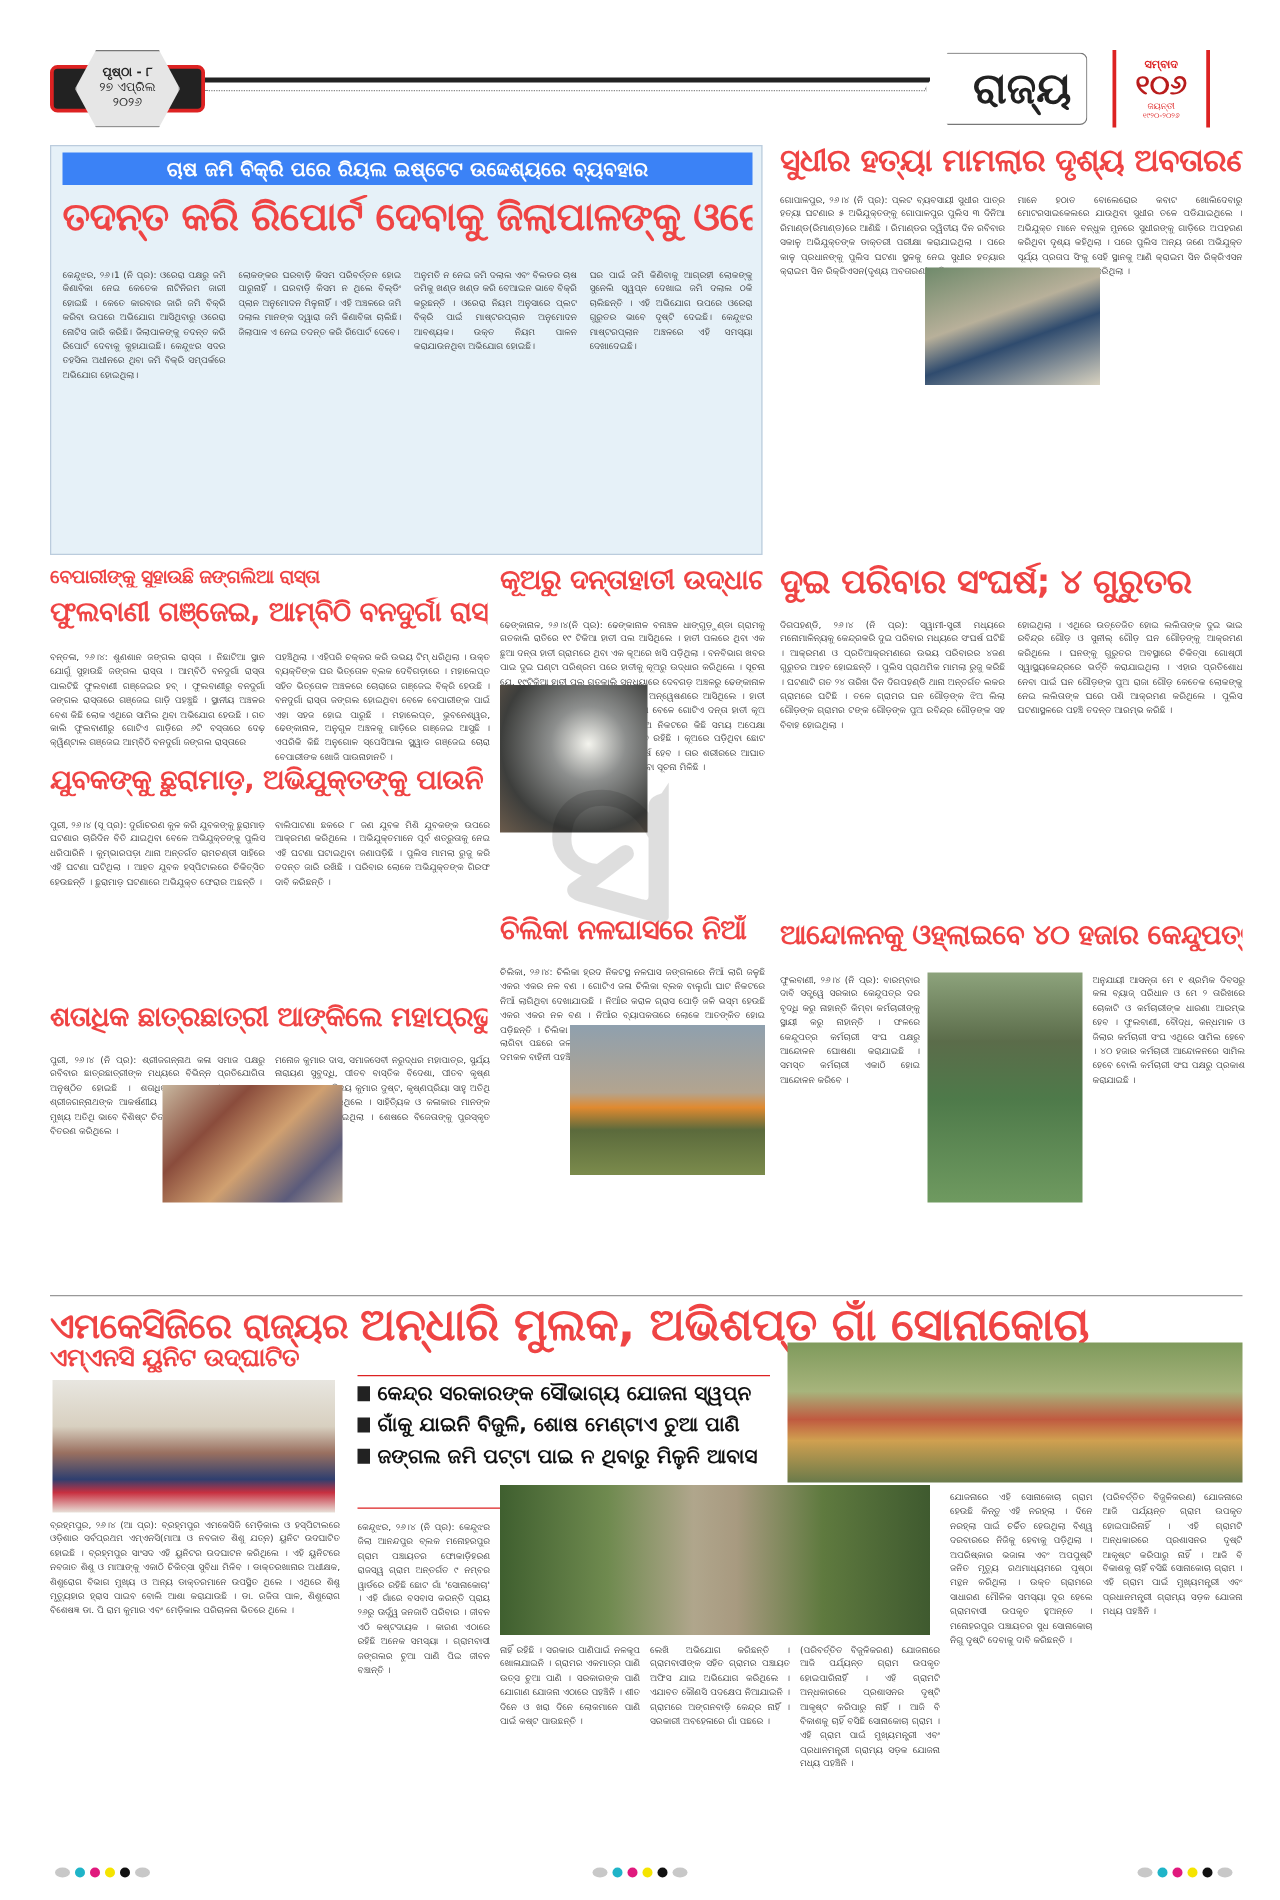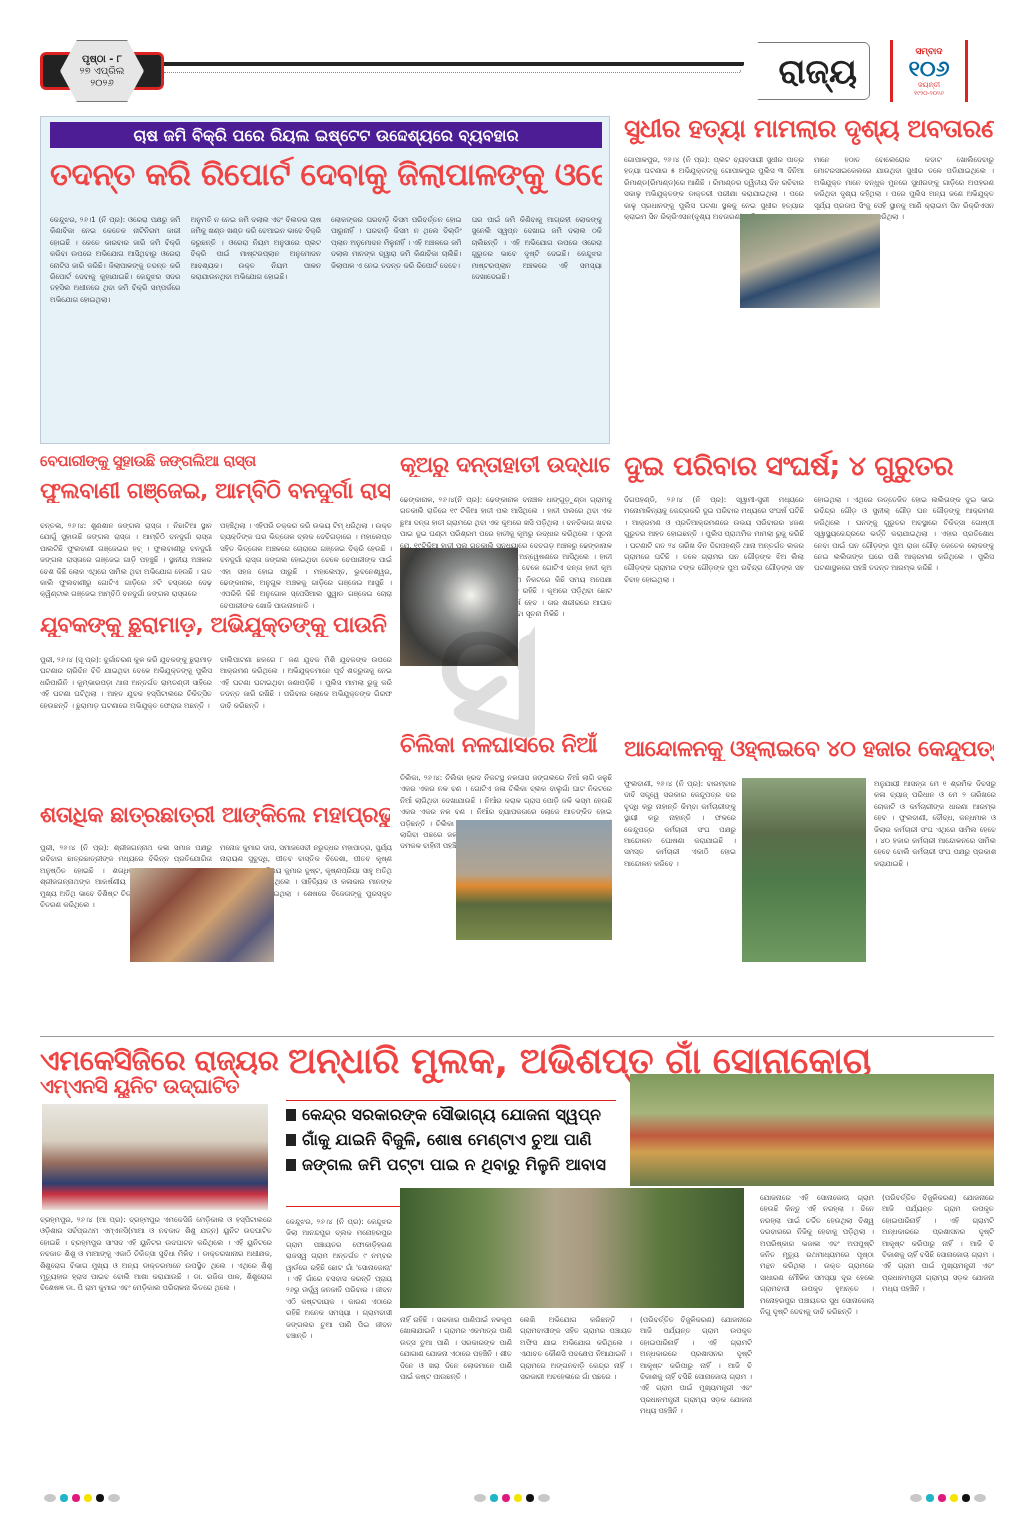--- a/index.html
+++ b/index.html
@@ -6,25 +6,25 @@
   body { width: 1024px; height: 1520px; background: #fff; font-family: "DejaVu Sans", sans-serif; color: #222; position: relative; overflow: hidden; }
   .abs { position: absolute; }
   
   .pg-badge { left: 40px; top: 40px; width: 124px; height: 62px; }
   .pg-badge .red { position:absolute; left:0; top:12px; width:124px; height:38px; background:#222; border:3px solid #d22; border-radius:6px; }
   .pg-badge .hex { position:absolute; left:20px; top:0; width:84px; height:62px; background:#e6e6e6; border:1px solid #777; clip-path: polygon(20% 0,80% 0,100% 50%,80% 100%,20% 100%,0 50%); display:flex; flex-direction:column; align-items:center; justify-content:center; font-size:10px; line-height:12px; }
   .hdr-line1 { left: 164px; top: 62px; width: 580px; height: 4px; background: #222; }
   .hdr-line2 { left: 164px; top: 72px; width: 580px; height: 1px; border-top: 1px dotted #888; }
   .section-tab { left: 740px; top: 42px; width: 130px; height: 58px; border: 1.5px solid #777; border-radius: 8px 6px 6px 8px; clip-path: polygon(14% 0,100% 0,100% 100%,14% 100%,0 50%); display:flex; align-items:center; justify-content:flex-end; padding-right:12px; font-size:34px; font-weight:bold; color:#222; background:#fff; }
   .logo { left: 890px; top: 40px; width: 78px; height: 62px; border-left:3px solid #d22; border-right:3px solid #d22; display:flex; flex-direction:column; align-items:center; justify-content:center; }
-  .logo .num { font-size: 22px; font-weight: bold; color:#0369a1; line-height:24px; }
+  .logo .num { font-size: 22px; font-weight: bold; color:#b91c1c; line-height:24px; }
   .logo .small { font-size: 7px; color:#d22; }
   
   .lead-box { left: 40px; top: 116px; width: 570px; height: 328px; background: #e6f1f8; border: 1px solid #bcd; }
-  .kicker-red { left: 50px; top: 122px; width: 552px; height: 26px; background: #4c1d95; color: #fff; font-size: 16px; font-weight: bold; display:flex; align-items:center; justify-content:center; }
+  .kicker-red { left: 50px; top: 122px; width: 552px; height: 26px; background: #3b82f6; color: #fff; font-size: 16px; font-weight: bold; display:flex; align-items:center; justify-content:center; }
   .lead-head { left: 50px; top: 156px; width: 552px; height: 52px; font-size: 34px; font-weight: bold; text-align:center; color:#111; letter-spacing:-1px; }
   .cols { display:grid; gap: 10px; }
   .body-text { font-size: 7.2px; line-height: 11.4px; color:#333; text-align: justify; overflow:hidden; }
   .head { font-weight: bold; color:#ef4444; letter-spacing:-0.5px; white-space:nowrap; overflow:hidden; }
   .img { background: #7a8a6a; overflow:hidden; }
   .hline { height:1px; background:#bbb; }
   .bullet-list { left: 286px; top: 1102px; width: 330px; }
   .bullet { font-size: 16px; font-weight: bold; line-height: 25px; color:#111; white-space:nowrap; }
   .bullet .sq { display:inline-block; width:10px; height:12px; background:#222; margin-right:6px; vertical-align:-1px; }
   .dots { display:flex; gap:4px; align-items:center; }
@@ -51,22 +51,22 @@
   <span class="num">୧୦୬</span>
   <span class="small">ଜୟନ୍ତୀ</span>
   <span class="small" style="font-size:6px;">୧୯୨୦-୨୦୨୬</span>
 </div>
 
 <div class="abs lead-box"></div>
 <div class="abs kicker-red">ଚାଷ ଜମି ବିକ୍ରି ପରେ ରିୟଲ ଇଷ୍ଟେଟ ଉଦ୍ଦେଶ୍ୟରେ ବ୍ୟବହାର</div>
 <div class="abs lead-head head" style="font-size:31px;">ତଦନ୍ତ କରି ରିପୋର୍ଟ ଦେବାକୁ ଜିଲାପାଳଙ୍କୁ ଓରେରାର ନିର୍ଦ୍ଦେଶ</div>
 <div class="abs cols" style="left:50px; top:214px; width:552px; height:222px; grid-template-columns: repeat(4,1fr);">
   <div class="body-text">କେନ୍ଦୁଝର, ୨୬।1 (ନି ପ୍ର): ଓରେରା ପକ୍ଷରୁ ଜମି କିଣାବିକା ନେଇ କେତେକ ନାଟିନିରମ ଜାରୀ ହୋଇଛି । କେତେ କାରବାର ଜାରି ଜମି ବିକ୍ରି କରିବା ଉପରେ ଅଭିଯୋଗ ଆସିଥିବାରୁ ଓରେରା ନୋଟିସ ଜାରି କରିଛି। ଜିଲାପାଳଙ୍କୁ ତଦନ୍ତ କରି ରିପୋର୍ଟ ଦେବାକୁ କୁହାଯାଇଛି। କେନ୍ଦୁଝର ସଦର ତହସିଲ ଅଧୀନରେ ଥିବା ଜମି ବିକ୍ରି ସମ୍ପର୍କରେ ଅଭିଯୋଗ ହୋଇଥିଲା।</div>
+  <div class="body-text">ଲୋକଙ୍କର ଘରବାଡ଼ି କିସମ ପରିବର୍ତ୍ତନ ହୋଇ ପାରୁନାହିଁ । ଘରବାଡ଼ି କିସମ ନ ଥିଲେ ବିଲ୍ଡିଂ ପ୍ଲାନ ଅନୁମୋଦନ ମିଳୁନାହିଁ । ଏହି ଅଞ୍ଚଳରେ ଜମି ଦଲାଲ ମାନଙ୍କ ଦ୍ୱାରା ଜମି କିଣାବିକା ଚାଲିଛି। ଜିଲାପାଳ ଏ ନେଇ ତଦନ୍ତ କରି ରିପୋର୍ଟ ଦେବେ।</div>
   <div class="body-text">ଅନୁମତି ନ ନେଇ ଜମି ଦଲାଲ ଏବଂ ବିଲଡର ଚାଷ ଜମିକୁ ଖଣ୍ଡ ଖଣ୍ଡ କରି ବେଆଇନ ଭାବେ ବିକ୍ରି କରୁଛନ୍ତି । ଓରେରା ନିୟମ ଅନୁସାରେ ପ୍ଲଟ ବିକ୍ରି ପାଇଁ ମାଷ୍ଟରପ୍ଲାନ ଅନୁମୋଦନ ଆବଶ୍ୟକ। ଉକ୍ତ ନିୟମ ପାଳନ କରାଯାଉନଥିବା ଅଭିଯୋଗ ହୋଇଛି।</div>
-  <div class="body-text">ଲୋକଙ୍କର ଘରବାଡ଼ି କିସମ ପରିବର୍ତ୍ତନ ହୋଇ ପାରୁନାହିଁ । ଘରବାଡ଼ି କିସମ ନ ଥିଲେ ବିଲ୍ଡିଂ ପ୍ଲାନ ଅନୁମୋଦନ ମିଳୁନାହିଁ । ଏହି ଅଞ୍ଚଳରେ ଜମି ଦଲାଲ ମାନଙ୍କ ଦ୍ୱାରା ଜମି କିଣାବିକା ଚାଲିଛି। ଜିଲାପାଳ ଏ ନେଇ ତଦନ୍ତ କରି ରିପୋର୍ଟ ଦେବେ।</div>
   <div class="body-text">ଘର ପାଇଁ ଜମି କିଣିବାକୁ ଆଗ୍ରହୀ ଲୋକଙ୍କୁ ସୁନେଲି ସ୍ୱପ୍ନ ଦେଖାଇ ଜମି ଦଲାଲ ଠକି ଚାଲିଛନ୍ତି । ଏହି ଅଭିଯୋଗ ଉପରେ ଓରେରା ଗୁରୁତର ଭାବେ ଦୃଷ୍ଟି ଦେଇଛି। କେନ୍ଦୁଝର ମାଷ୍ଟରପ୍ଲାନ ଅଞ୍ଚଳରେ ଏହି ସମସ୍ୟା ଦେଖାଦେଇଛି।</div>
 </div>
 
 <div class="abs head" style="left:624px; top:114px; width:370px; font-size:25px; height:36px;">ସୁଧୀର ହତ୍ୟା ମାମଲାର ଦୃଶ୍ୟ ଅବତାରଣ</div>
 <div class="abs body-text" style="left:624px; top:154px; width:180px; height:288px;">ଗୋପାଳପୁର, ୨୬।୪ (ନି ପ୍ର): ପ୍ଲଟ ବ୍ୟବସାୟୀ ସୁଧୀର ପାତ୍ର ହତ୍ୟା ଘଟଣାର ୫ ଅଭିଯୁକ୍ତଙ୍କୁ ଗୋପାଳପୁର ପୁଲିସ ୩ ଦିନିଆ ରିମାଣ୍ଡ(ରିମାଣ୍ଡ)ରେ ଆଣିଛି । ରିମାଣ୍ଡର ଦ୍ୱିତୀୟ ଦିନ ରବିବାର ସକାଳୁ ଅଭିଯୁକ୍ତଙ୍କ ଡାକ୍ତରୀ ପରୀକ୍ଷା କରାଯାଇଥିଲା । ପରେ କାଳୁ ପ୍ରଧାନଙ୍କୁ ପୁଲିସ ଘଟଣା ସ୍ଥଳକୁ ନେଇ ସୁଧୀର ହତ୍ୟାର କ୍ରାଇମ ସିନ ରିକ୍ରିଏସନ(ଦୃଶ୍ୟ ଅବତାରଣ) କରିଥିଲା ।</div>
 <div class="abs body-text" style="left:814px; top:154px; width:180px; height:288px;">ମାନେ ହଠାତ ବୋଲେରୋର କବାଟ ଖୋଲିଦେବାରୁ ମୋଟରସାଇକେଲରେ ଯାଉଥିବା ସୁଧୀର ତଳେ ପଡିଯାଇଥିଲେ । ଅଭିଯୁକ୍ତ ମାନେ ବନ୍ଧୁକ ମୁନରେ ସୁଧୀରଙ୍କୁ ଗାଡ଼ିରେ ଅପହରଣ କରିଥିବା ଦୃଶ୍ୟ କହିଥିଲା । ପରେ ପୁଲିସ ଅନ୍ୟ ଜଣେ ଅଭିଯୁକ୍ତ ସୂର୍ଯ୍ୟ ପ୍ରତାପ ସିଂକୁ ସେହି ସ୍ଥାନକୁ ଆଣି କ୍ରାଇମ ସିନ ରିକ୍ରିଏସନ କରାଇ ତଥ୍ୟ ସଂଗ୍ରହ କରିଥିଲା ।</div>
 <div class="abs img" style="left:740px; top:214px; width:140px; height:94px; background:linear-gradient(160deg,#6f8a6b 0%,#b8b09a 40%,#2f4b6e 60%,#d8d2c0 100%);"></div>
 
 <div class="abs head" style="left:624px; top:450px; width:370px; font-size:27px; height:36px;">ଦୁଇ ପରିବାର ସଂଘର୍ଷ; ୪ ଗୁରୁତର</div>
 <div class="abs body-text" style="left:624px; top:494px; width:180px; height:236px;">ଦିଗପହଣ୍ଡି, ୨୬।୪ (ନି ପ୍ର): ସ୍ୱାମୀ-ସ୍ତ୍ରୀ ମଧ୍ୟରେ ମନୋମାଳିନ୍ୟକୁ କେନ୍ଦ୍ରକରି ଦୁଇ ପରିବାର ମଧ୍ୟରେ ସଂଘର୍ଷ ଘଟିଛି । ଆକ୍ରମଣ ଓ ପ୍ରତିଆକ୍ରମଣରେ ଉଭୟ ପରିବାରର ୪ଜଣ ଗୁରୁତର ଆହତ ହୋଇଛନ୍ତି । ପୁଲିସ ପ୍ରାଥମିକ ମାମଲା ରୁଜୁ କରିଛି । ଘଟଣାଟି ଗତ ୨୪ ତାରିଖ ଦିନ ଦିଗପହଣ୍ଡି ଥାନା ଅନ୍ତର୍ଗତ ଲକର ଗ୍ରାମରେ ଘଟିଛି । ତଳେ ଗ୍ରାମର ଘନ ଗୌଡ଼ଙ୍କ ଝିଅ ଲିଲା ଗୌଡ଼ଙ୍କ ଗ୍ରାମର ଟଙ୍କ ଗୌଡ଼ଙ୍କ ପୁଅ ରବିନ୍ଦ୍ର ଗୌଡ଼ଙ୍କ ସହ ବିବାହ ହୋଇଥିଲା ।</div>

